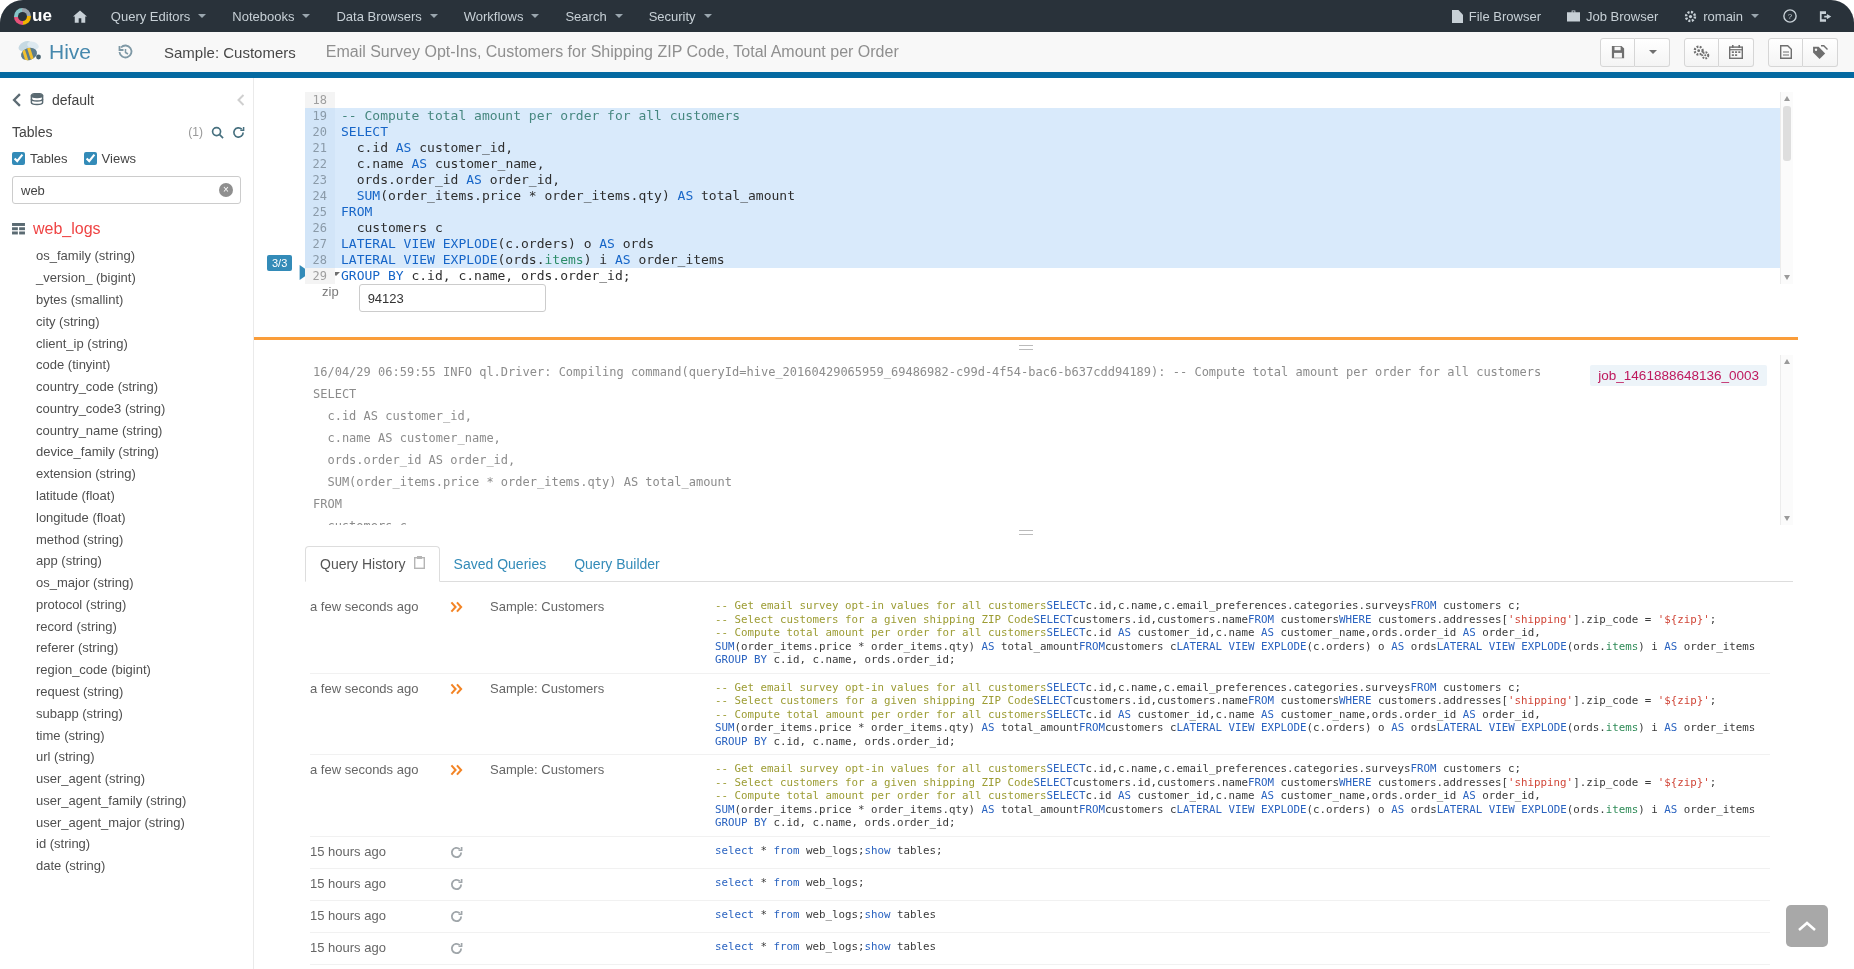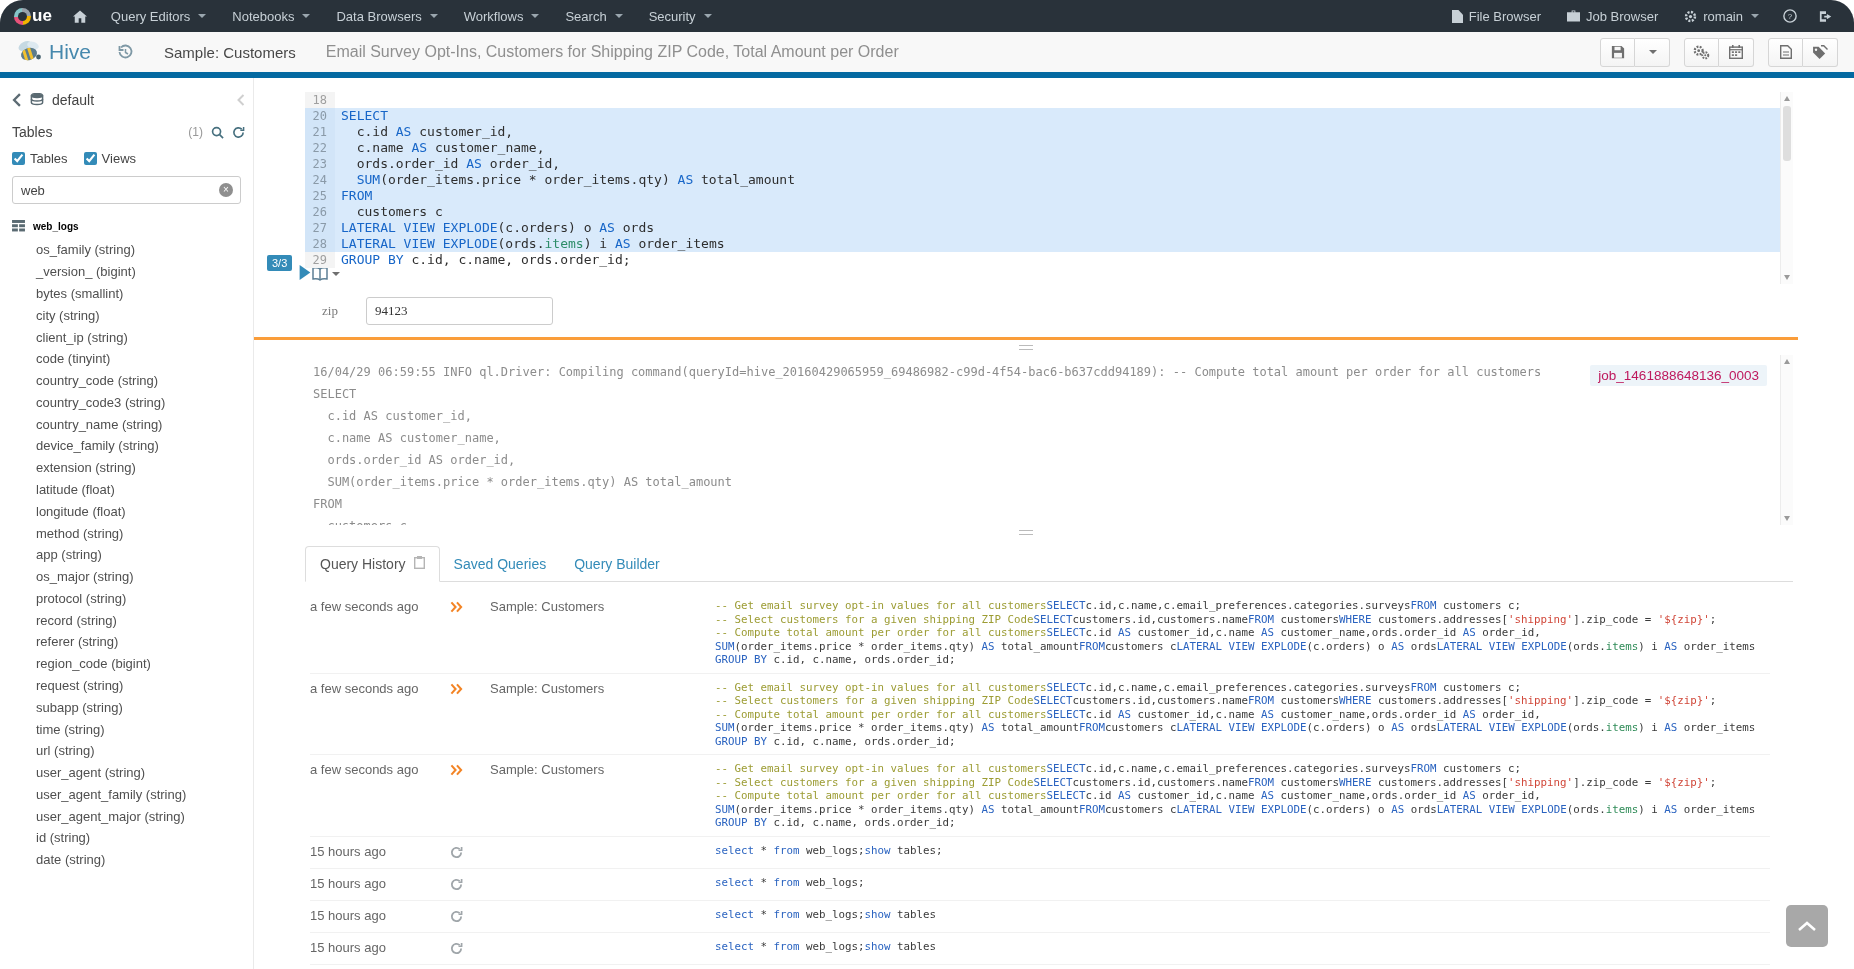--- a/index.html
+++ b/index.html
@@ -52,21 +52,21 @@
   .tables-count { margin-left:auto; color:#999; font-size:12px; }
   .filter-row { display:flex; gap:16px; margin-top:11px; align-items:center; color:#444; }
   .filter-row label { display:flex; gap:5px; align-items:center; cursor:pointer; }
   .filter-row input { width:13px; height:13px; margin:0; accent-color:#338bb8; }
   .search-row { position:relative; margin-top:10px; margin-right:4px; }
   .search-row input { width:100%; height:28px; border:1px solid #ccc; border-radius:3px;
                       padding:0 26px 0 8px; font-size:13px; color:#444; outline:none; font-family:inherit; }
   .clear-ic { position:absolute; right:8px; top:7px; width:14px; height:14px; border-radius:50%;
               background:#8f8f8f; color:#fff; font-size:10px; line-height:14px; text-align:center; cursor:pointer; }
   .table-row { display:flex; align-items:center; gap:8px; margin-top:16px; color:#5a6a72; }
-  .tbl-name { font-size:10px; color:#000000;font-weight:bold; }
+  .tbl-name { font-size:16px; color:#ef4444; }
   #column-list { list-style:none; margin:7px 0 0; padding:0; }
   .col-item { padding:3.4px 0 3.4px 24px; color:#4f4f4f; font-size:13px; cursor:pointer; white-space:nowrap; }
 
   
   .main { position:absolute; top:78px; left:254px; right:0; bottom:0; overflow:hidden; background:#fff; }
   .editor-zone { position:relative; padding:14px 61px 0 51px; }
   .left-rail { position:absolute; left:13px; top:177px; display:flex; flex-direction:row; align-items:flex-start; }
   .stmt-badge { background:#338bb8; color:#fff; font-size:11px; padding:2px 5px; border-radius:2px; }
   .play-btn { margin:10px 0 0 6px; display:flex; }
   .book-btn { margin:12px 0 0 0; display:flex; align-items:center; gap:2px; }
@@ -83,21 +83,21 @@
   .tk-cmt { color:#46877f; }
   .tk-id  { color:#2e2e2e; }
   .tk-fn  { color:#2c8c68; }
 
   .vscroll { position:absolute; right:0; top:0; bottom:0; width:13px; background:#fbfbfb; border-left:1px solid #ececec; }
   .vscroll .arr { position:absolute; left:3px; width:0; height:0; border-left:3.5px solid transparent; border-right:3.5px solid transparent; }
   .vscroll .arr.up { top:4px; border-bottom:5px solid #9a9a9a; }
   .vscroll .arr.down { bottom:4px; border-top:5px solid #9a9a9a; }
   .vscroll .thumb { position:absolute; left:2px; right:2px; top:14px; height:55px; background:#dedede; border-radius:3px; }
 
-  .variable-row { height:53px; display:flex; align-items:center; padding-left:17px; gap:28px;font-family:Liberation Serif, serif; }
+  .variable-row { height:53px; display:flex; align-items:flex-start; padding-left:17px; gap:20px; }
   .var-label { color:#7b7b7b; }
   .var-input { width:187px; height:28px; border:1px solid #ccc; border-radius:3px; padding:0 8px;
                font-size:13px; color:#333; font-family:inherit; outline:none; }
 
   .orange-line { height:3px; background:#fa9d3a; margin-right:56px; }
   .rs-handle { height:15px; display:flex; align-items:center; justify-content:center; margin-right:56px; cursor:row-resize; }
   .rs-handle span { width:14px; height:5px; border-top:1px solid #bbb; border-bottom:1px solid #bbb; }
 
   .log-panel { position:relative; height:170px; margin:0 61px 0 51px; overflow:hidden; padding:6px 40px 0 8px;
                font-family:"DejaVu Sans Mono", monospace; font-size:12px; color:#8c8c8c; }
@@ -399,20 +399,24 @@
           <span class="caret dark"></span>
         </a>
       </div>
       <div class="editor-card">
         <div id="editor-lines">
             <div class="ed-line">
               <span class="gut">18</span>
               <span class="code"></span>
             </div>
             <div class="ed-line sel">
+              <span class="gut">19</span>
+              <span class="code"><span class="tk-cmt">-- Compute total amount per order for all customers</span></span>
+            </div>
+            <div class="ed-line sel">
               <span class="gut">20</span>
               <span class="code"><span class="tk-kw">SELECT</span></span>
             </div>
             <div class="ed-line sel">
               <span class="gut">21</span>
               <span class="code"><span class="tk-id">  c.id </span><span class="tk-kw">AS</span><span class="tk-id"> customer_id,</span></span>
             </div>
             <div class="ed-line sel">
               <span class="gut">22</span>
               <span class="code"><span class="tk-id">  c.name </span><span class="tk-kw">AS</span><span class="tk-id"> customer_name,</span></span>

